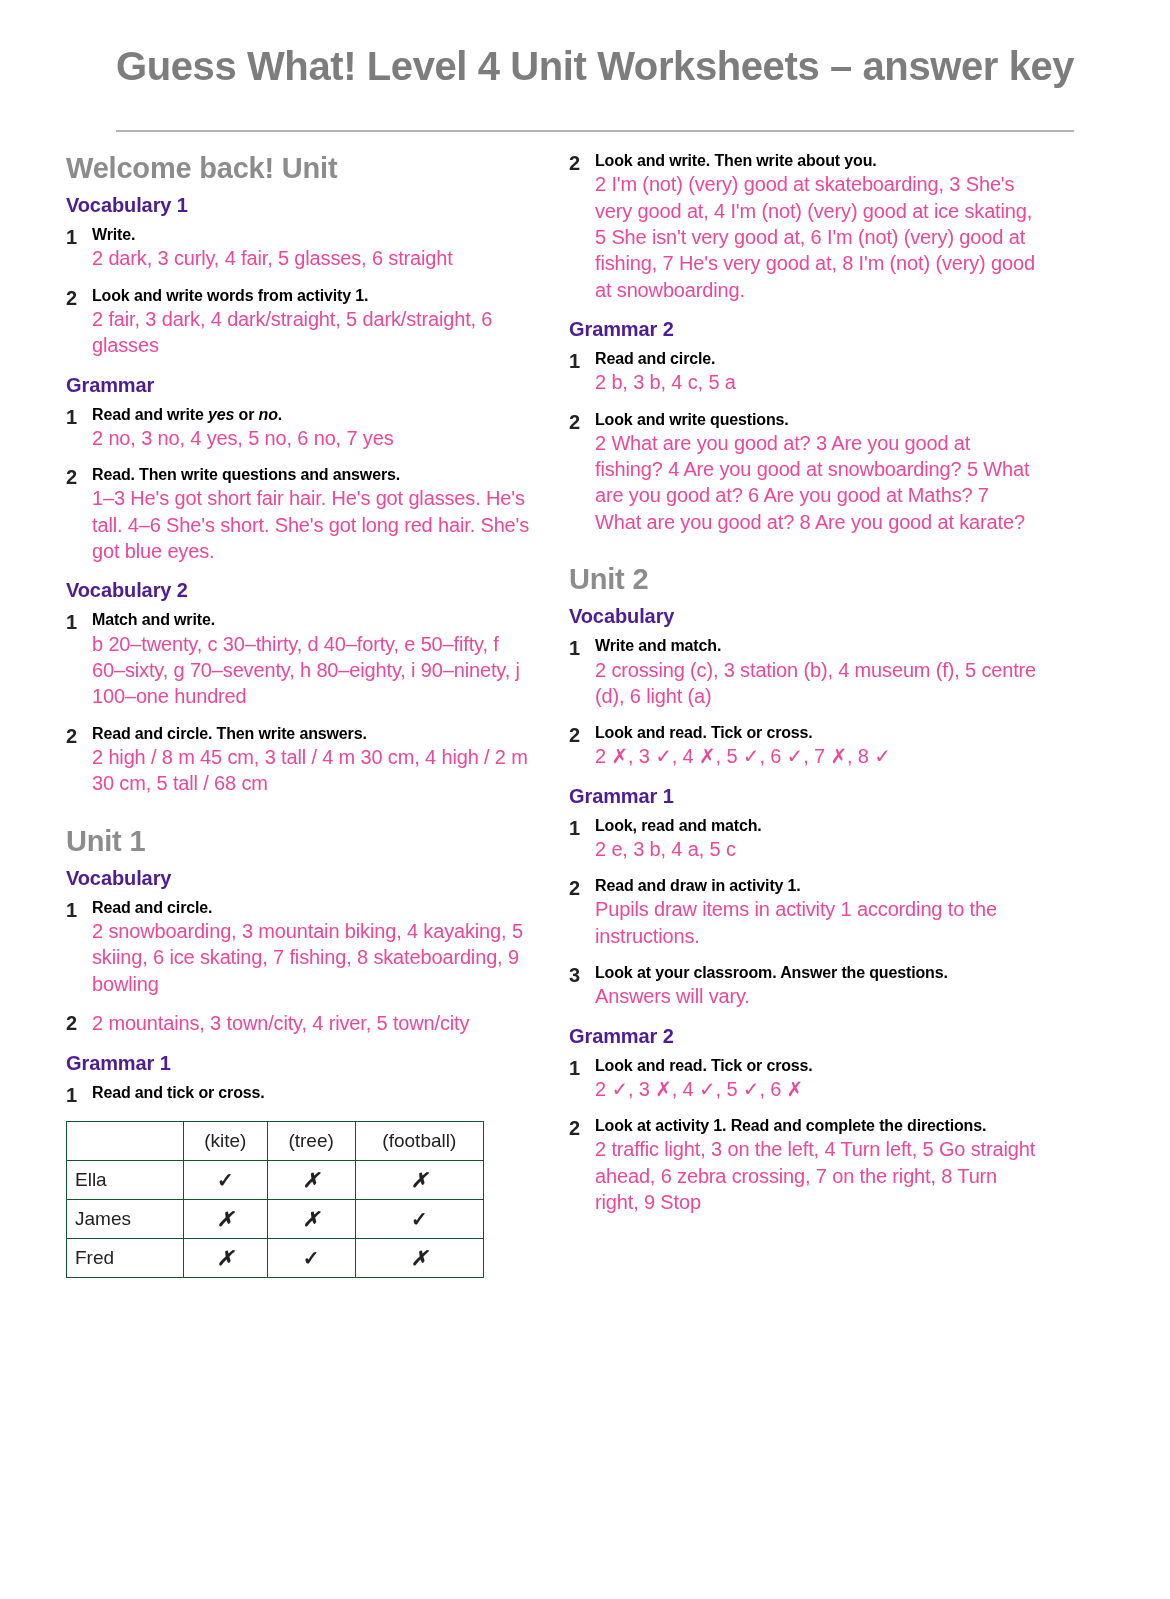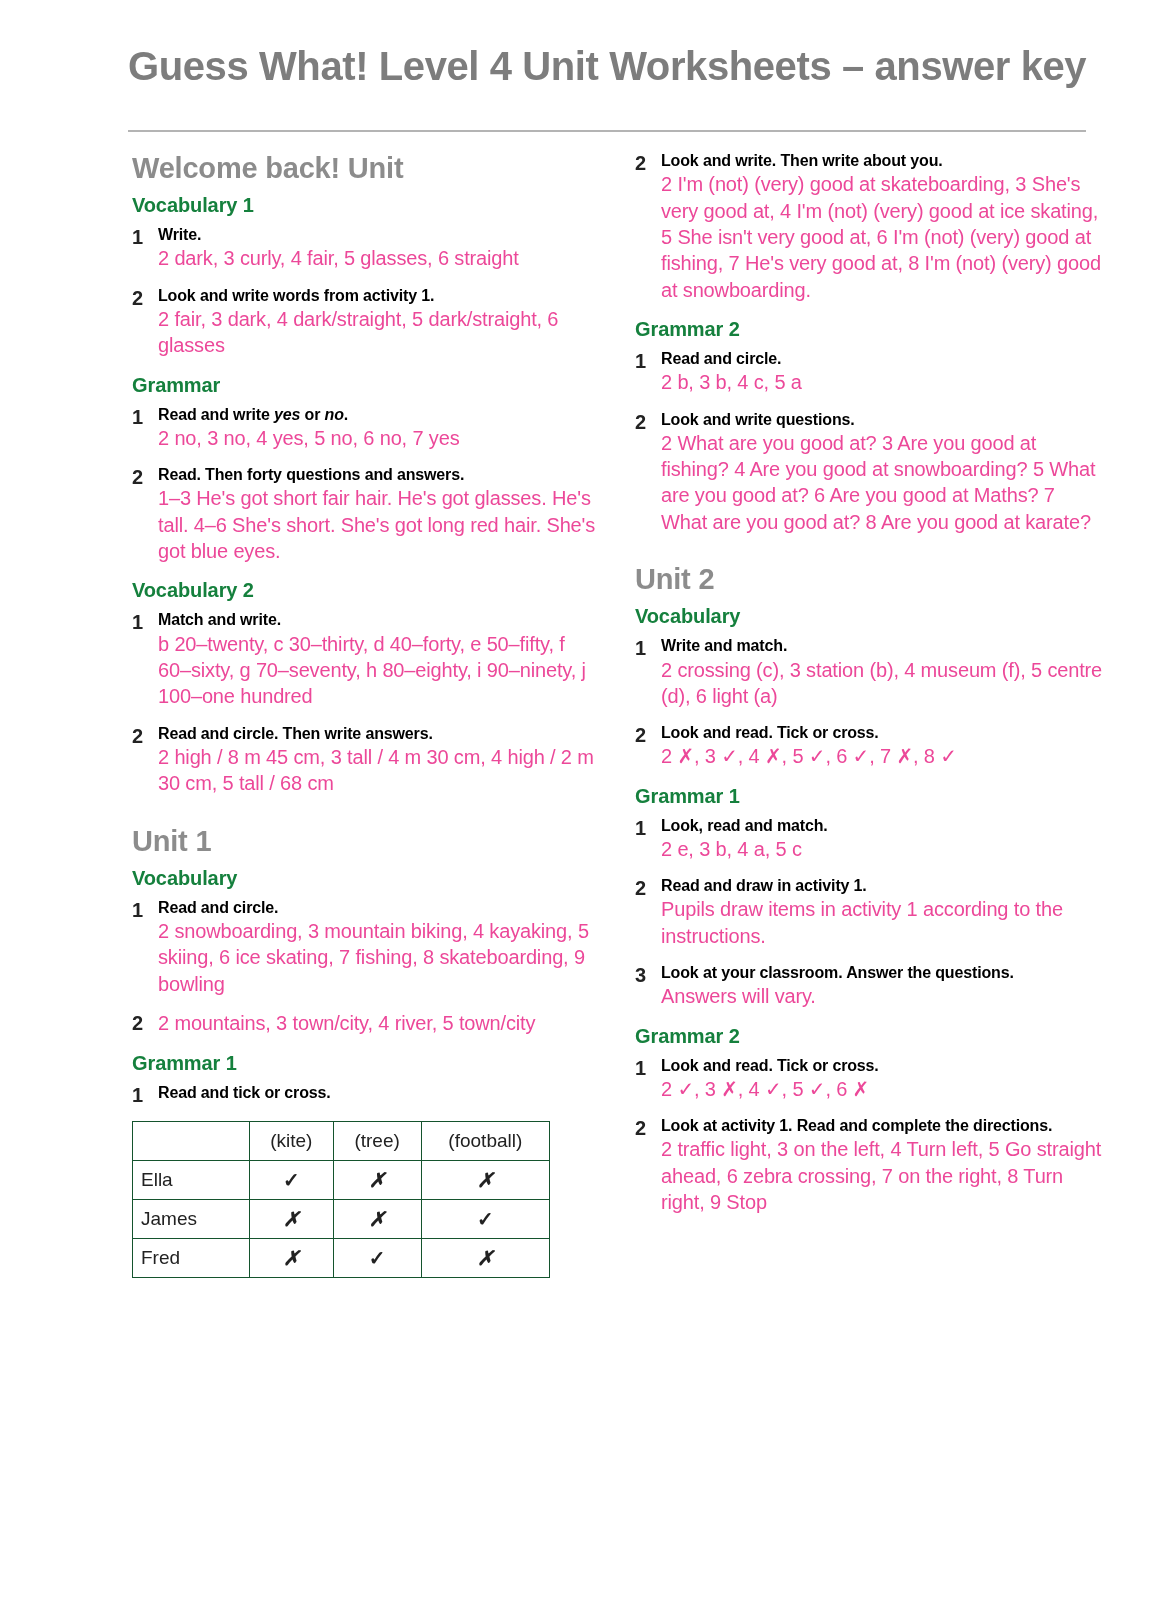--- a/index.html
+++ b/index.html
@@ -10,21 +10,21 @@
   body {
     width: 1170px;
     height: 1599px;
     font-family: "Liberation Sans", sans-serif;
     color: #2b2b2b;
     position: relative;
     overflow: hidden;
   }
   .page {
     position: absolute;
-    left: 16px; top: 0;
+    left: 4px; top: 0;
     width: 932px;
     height: 1599px;
     background: #fff;
     padding-left: 30px;
   }
   .doc-title {
     position: absolute;
     left: 112px;
     top: 44px;
     width: 960px;
@@ -47,37 +47,37 @@
     position: absolute;
     left: 0;
     top: 150px;
     width: 1170px;
     display: flex;
     gap: 0px;
   }
   .col {
     width: 470px;
   }
-  .col.left { margin-left: 116px; }
+  .col.left { margin-left: 62px; }
   .col.right { margin-left: 33px; width: 470px; }
 
   h2.unit-title {
     font-size: 29px;
     font-weight: bold;
     color: #8c8c8c;
     margin: 0 0 2px 0;
     line-height: 1.25;
     letter-spacing: -0.2px;
   }
   h2.unit-title.spaced { margin-top: 26px; }
 
   h3.sub-title {
     font-size: 20px;
     font-weight: bold;
-    color: #15803d;
+    color: #4c1d95;
     margin: 6px 0 6px 0;
     line-height: 1.3;
     letter-spacing: -0.1px;
   }
 
   .item {
     display: flex;
     margin: 0 0 13px 0;
     align-items: flex-start;
   }
@@ -185,21 +185,21 @@
       <div class="item">
         <div class="item-num">1</div>
         <div class="item-body">
           <div class="item-head">Read and write <em>yes</em> or <em>no</em>.</div>
           <div class="item-ans">2 no, 3 no, 4 yes, 5 no, 6 no, 7 yes</div>
         </div>
       </div>
       <div class="item">
         <div class="item-num">2</div>
         <div class="item-body">
-          <div class="item-head">Read. Then forty questions and answers.</div>
+          <div class="item-head">Read. Then write questions and answers.</div>
           <div class="item-ans">1–3 He's got short fair hair. He's got glasses. He's tall. 4–6 She's short. She's got long red hair. She's got blue eyes.</div>
         </div>
       </div>
 
       <h3 class="sub-title">Vocabulary 2</h3>
       <div class="item">
         <div class="item-num">1</div>
         <div class="item-body">
           <div class="item-head">Match and write.</div>
           <div class="item-ans">b 20–twenty, c 30–thirty, d 40–forty, e 50–fifty, f 60–sixty, g 70–seventy, h 80–eighty, i 90–ninety, j 100–one hundred</div>

